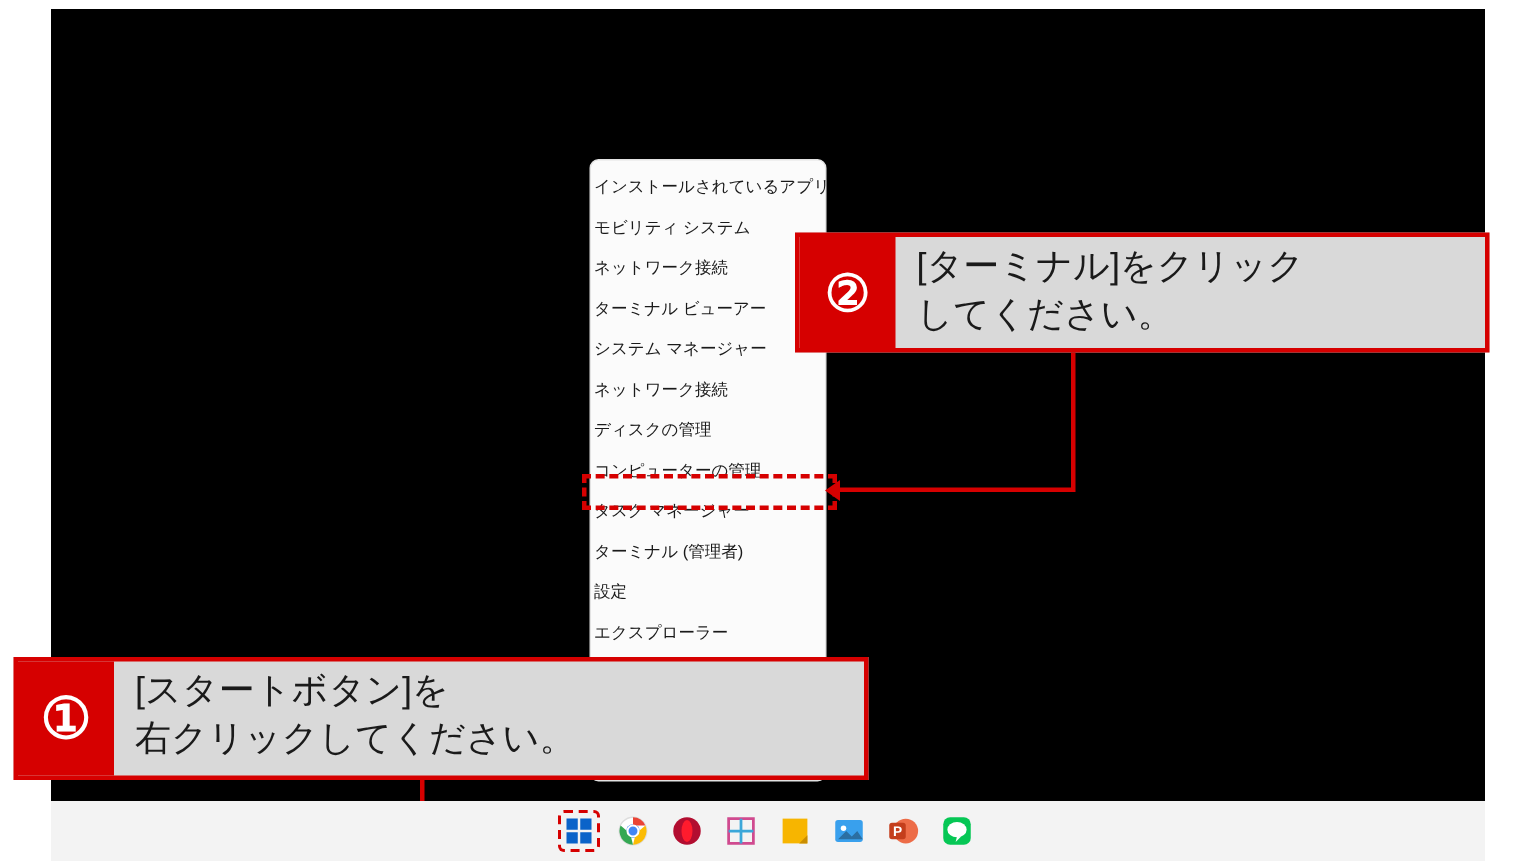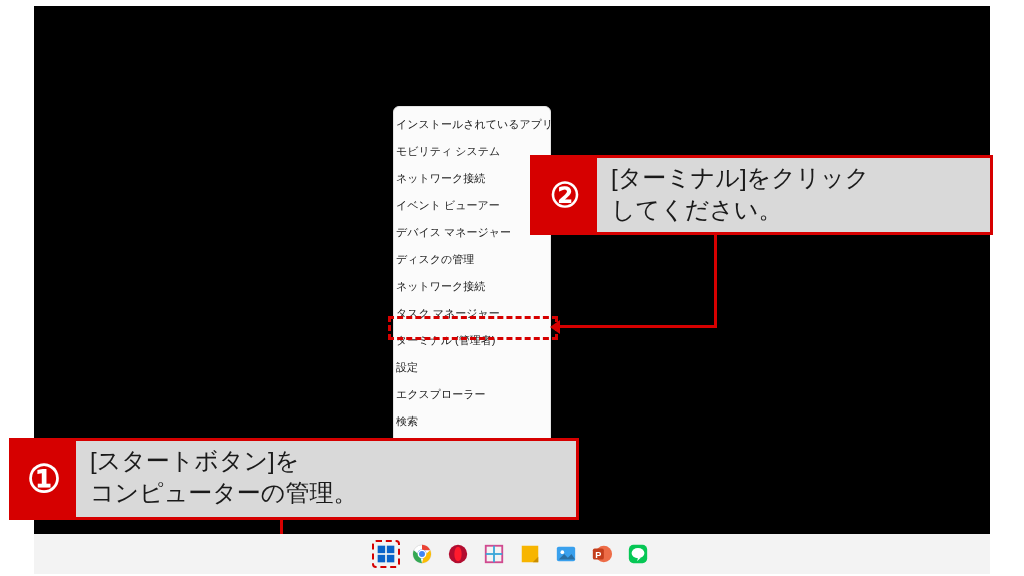--- a/index.html
+++ b/index.html
@@ -53,24 +53,25 @@
 <body>
 
 <div class="stage">
 
   <div class="desktop"></div>
 
   <div class="ctx-menu">
     <div class="ctx-item">インストールされているアプリ</div>
     <div class="ctx-item">モビリティ システム</div>
     <div class="ctx-item">ネットワーク接続</div>
-    <div class="ctx-item">イベント ビューアー</div>
-    <div class="ctx-item">デバイス マネージャー</div>
+    <div class="ctx-item">ターミナル ビューアー</div>
+    <div class="ctx-item">システム マネージャー</div>
+    <div class="ctx-item">ネットワーク接続</div>
     <div class="ctx-item">ディスクの管理</div>
-    <div class="ctx-item">ネットワーク接続</div>
+    <div class="ctx-item">コンピューターの管理</div>
     <div class="ctx-item">タスク マネージャー</div>
     <div class="ctx-item">ターミナル (管理者)</div>
     <div class="ctx-item">設定</div>
     <div class="ctx-item">エクスプローラー</div>
     <div class="ctx-item">検索</div>
     <div class="ctx-item arrow">シャットダウンまたはサインアウト</div>
     <div class="ctx-item">デスクトップ</div>
   </div>
 
   <div class="terminal-highlight"></div>
@@ -80,21 +81,21 @@
     <div class="txt">[ターミナル]をクリック
 してください。</div>
   </div>
   <div class="line l2a"></div>
   <div class="line l2b"></div>
   <div class="arrowhead ah2"></div>
 
   <div class="callout callout-1">
     <div class="num">①</div>
     <div class="txt">[スタートボタン]を
-コンピューターの管理。</div>
+右クリックしてください。</div>
   </div>
   <div class="line l1a"></div>
   <div class="line l1b"></div>
   <div class="arrowhead ah1"></div>
 
   <div class="taskbar">
     <div class="tb-icon start-highlight">
       <svg viewBox="0 0 24 24">
         <rect x="2" y="2" width="9" height="9" fill="#0a63c9"></rect>
         <rect x="13" y="2" width="9" height="9" fill="#0a63c9"></rect>

